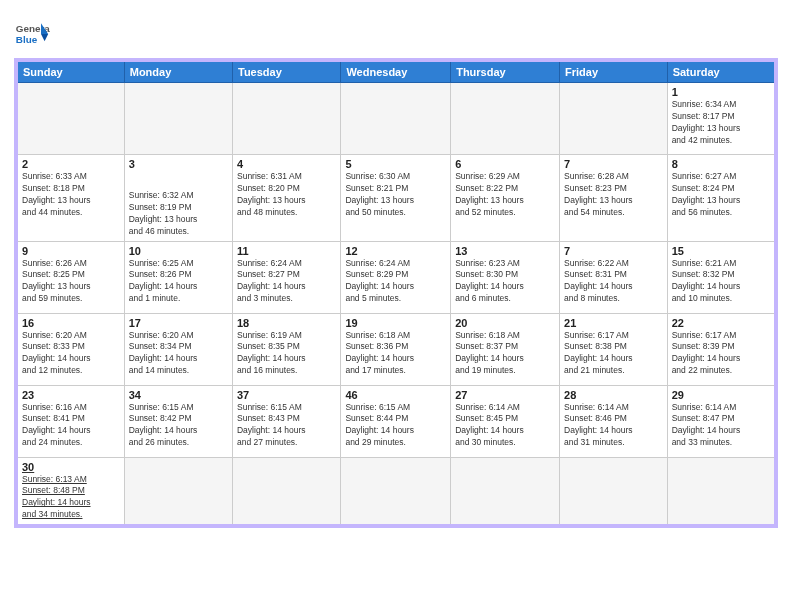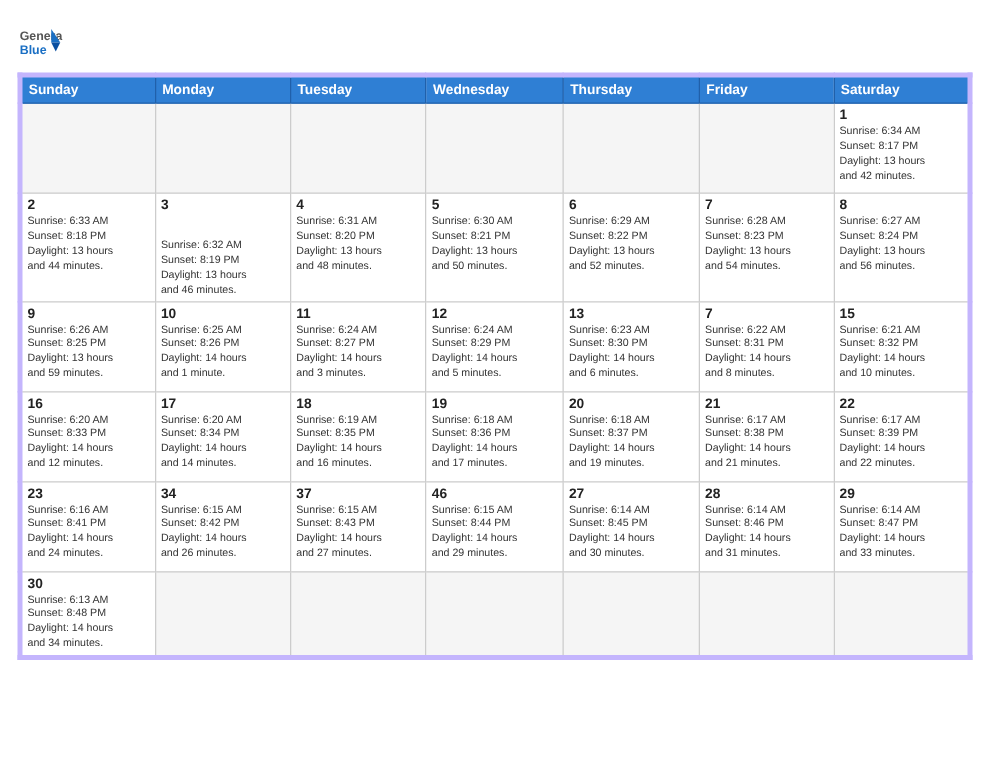--- a/index.html
+++ b/index.html
@@ -75,20 +75,21 @@
       display: block;
       margin-bottom: 1px;
     }
     .day-info {
       font-size: 8.5px;
       line-height: 1.4;
       color: #333;
     }
     .last-row td {
       height: 60px;
+      text-decoration: underline;
     }
   </style>
 </head>
 <body>
 
 <div class="page">
   <div class="header">
     <div class="logo">
       <svg class="logo-icon" viewBox="0 0 40 40" width="40" height="40">
         <text x="2" y="18" font-size="11" font-weight="bold" fill="#555">General</text>

